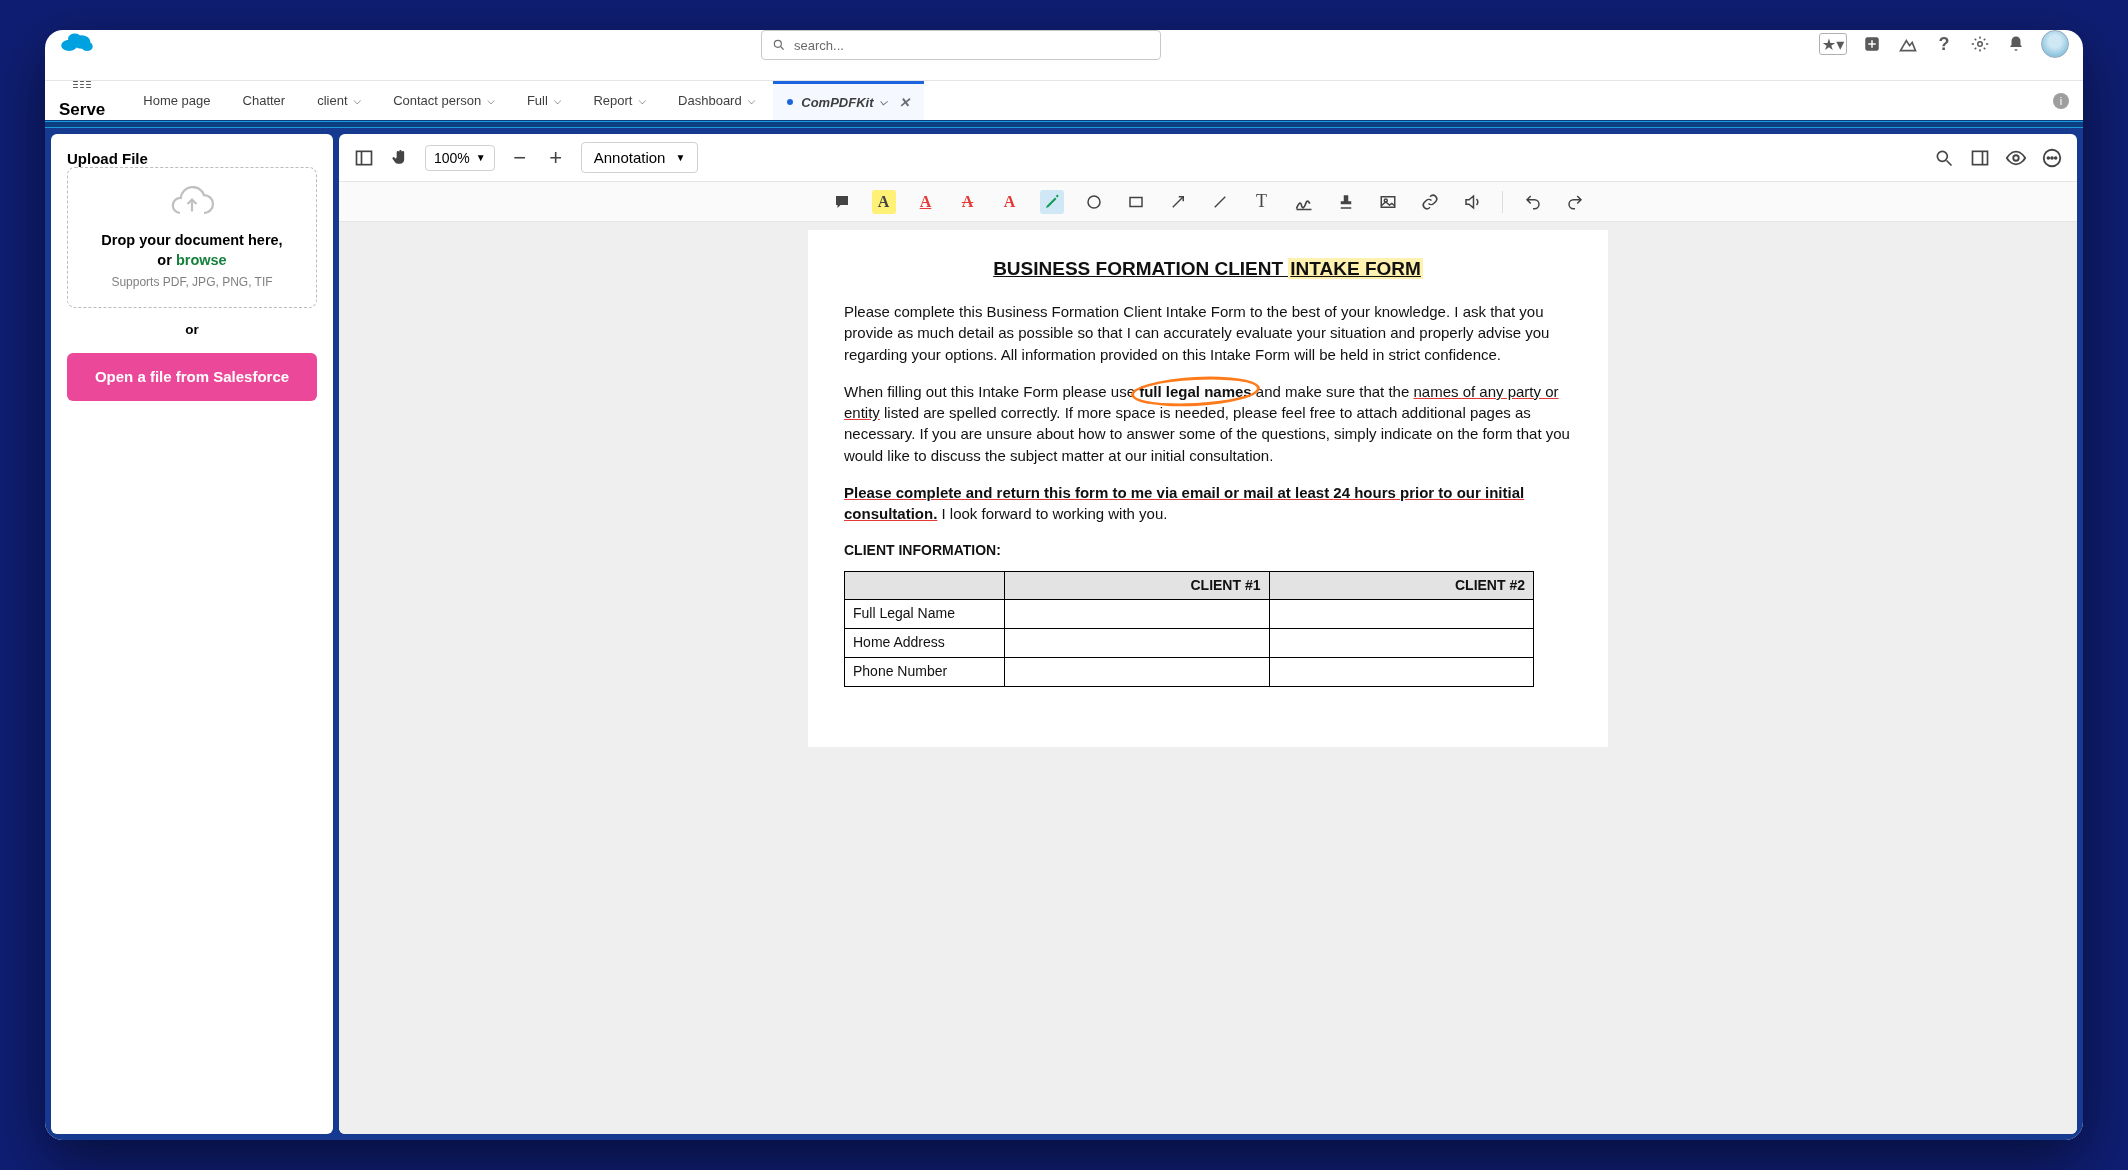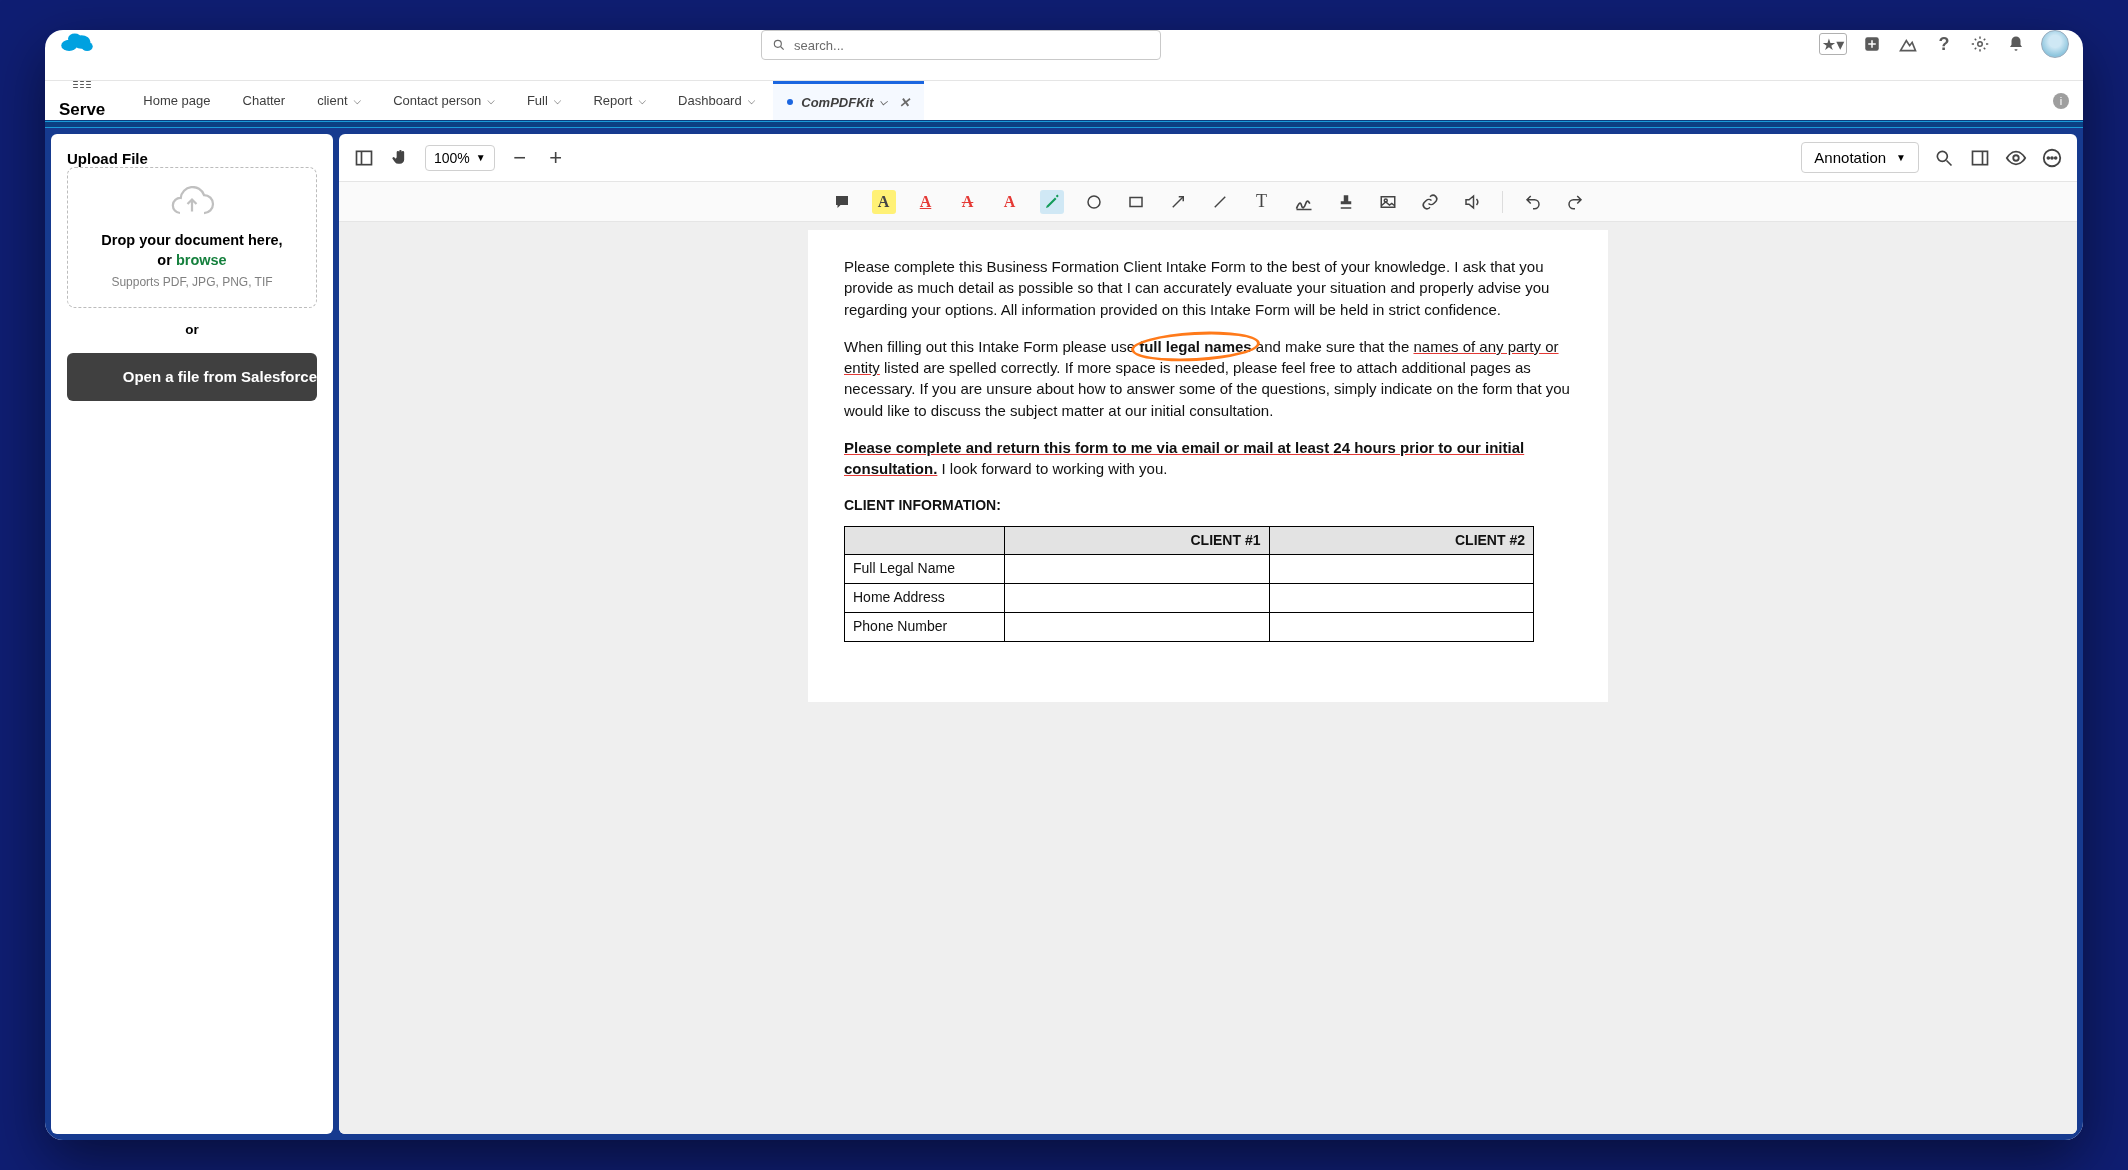--- a/index.html
+++ b/index.html
@@ -147,29 +147,28 @@
   }
   .upload-icon {
     width: 48px; height: 36px; margin: 0 auto 8px;
   }
   .dz-main { font-weight: 700; font-size: 14.5px; line-height: 1.4; }
   .dz-main .browse { color: #15803d; font-weight: 600; cursor:pointer; }
   .dz-sub { font-size: 12px; color: #808080; margin-top: 4px; }
   .or-sep { text-align: center; margin: 8px 0 16px; font-size: 13.5px; font-weight:600; }
   .sf-btn {
     width: 100%;
-    background: #404040;
+    background: #ec4899;
     color: #fff;
     border: none;
     border-radius: 6px;
     height: 48px;
     font-size: 15px;
     font-weight: 600;
     cursor: pointer;
-    text-align: right;
   }
 
   
   .viewer {
     flex: 1;
     margin: 6px 6px 6px 0;
     background: #fff;
     border-radius: 6px;
     display: flex; flex-direction: column;
     overflow: hidden;
@@ -184,21 +183,21 @@
   .tb-icon {
     width: 22px; height: 22px;
     display:flex; align-items:center; justify-content:center;
     color:#444; cursor:pointer;
   }
   .zoom-sel {
     border: 1px solid #d0d0d0; border-radius: 4px;
     padding: 4px 8px; font-size: 14px;
     display:flex; align-items:center; gap:6px;
   }
-  .tb-spacer { flex: 1; display:flex; justify-content:flex-end; }
+  .tb-spacer { flex: 1; display:flex; justify-content:flex-start; }
   .mode-sel {
     border: 1px solid #d0d0d0; border-radius: 4px;
     padding: 6px 12px; font-size: 15px;
     display:flex; align-items:center; gap:10px;
     cursor:pointer;
   }
   .vtoolbar2 {
     height: 40px;
     border-bottom: 1px solid #e5e5e5;
     background: #fafafa;
@@ -527,20 +526,23 @@
           </div>
         <div class="at-icon">
             <svg width="18" height="18" viewBox="0 0 24 24" fill="none" stroke="#444" stroke-width="2">
               <path d="M15 14l5-5-5-5M20 9H10a6 6 0 0 0 0 12h2"></path>
             </svg>
           </div>
       </div>
 
       <div class="doc-scroll">
         <div class="page">
+          <div class="doc-title">
+            <span>BUSINESS FORMATION CLIENT </span><span class="hl">INTAKE FORM</span>
+          </div>
           <div class="para">Please complete this Business Formation Client Intake Form to the best of your knowledge. I ask that you provide as much detail as possible so that I can accurately evaluate your situation and properly advise you regarding your options. All information provided on this Intake Form will be held in strict confidence.</div>
           <div class="para">
             <span>When filling out this Intake Form please use </span><span class="circled">full legal names</span><span> and make sure that the </span><span class="ul-red">names of any party or entity</span><span> listed are spelled correctly. If more space is needed, please feel free to attach additional pages as necessary. If you are unsure about how to answer some of the questions, simply indicate on the form that you would like to discuss the subject matter at our initial consultation.</span>
           </div>
           <div class="para">
             <span class="bold ul-red">Please complete and return this form to me via email or mail at least </span><span class="bold ul-red">24 hours prior to our initial consultation.</span><span> I look forward to working with you.</span>
           </div>
           <div class="sect-head">CLIENT INFORMATION:</div>
           <table class="client">
             <tbody>

